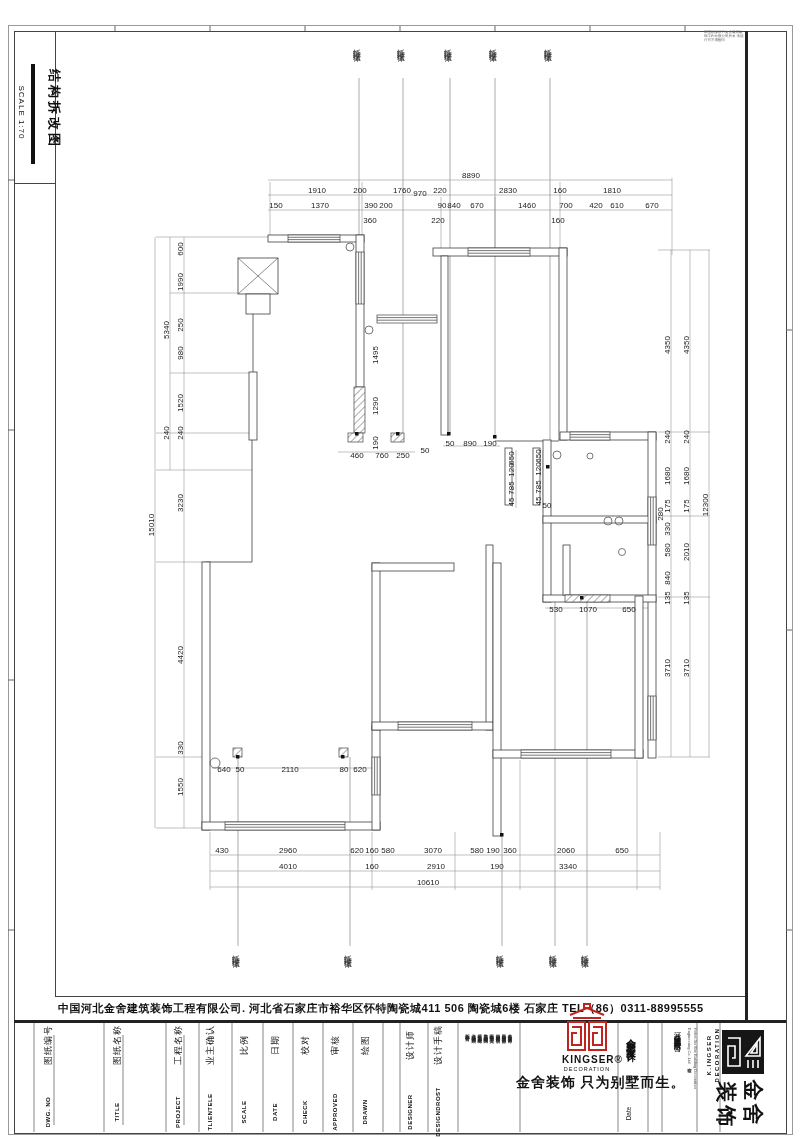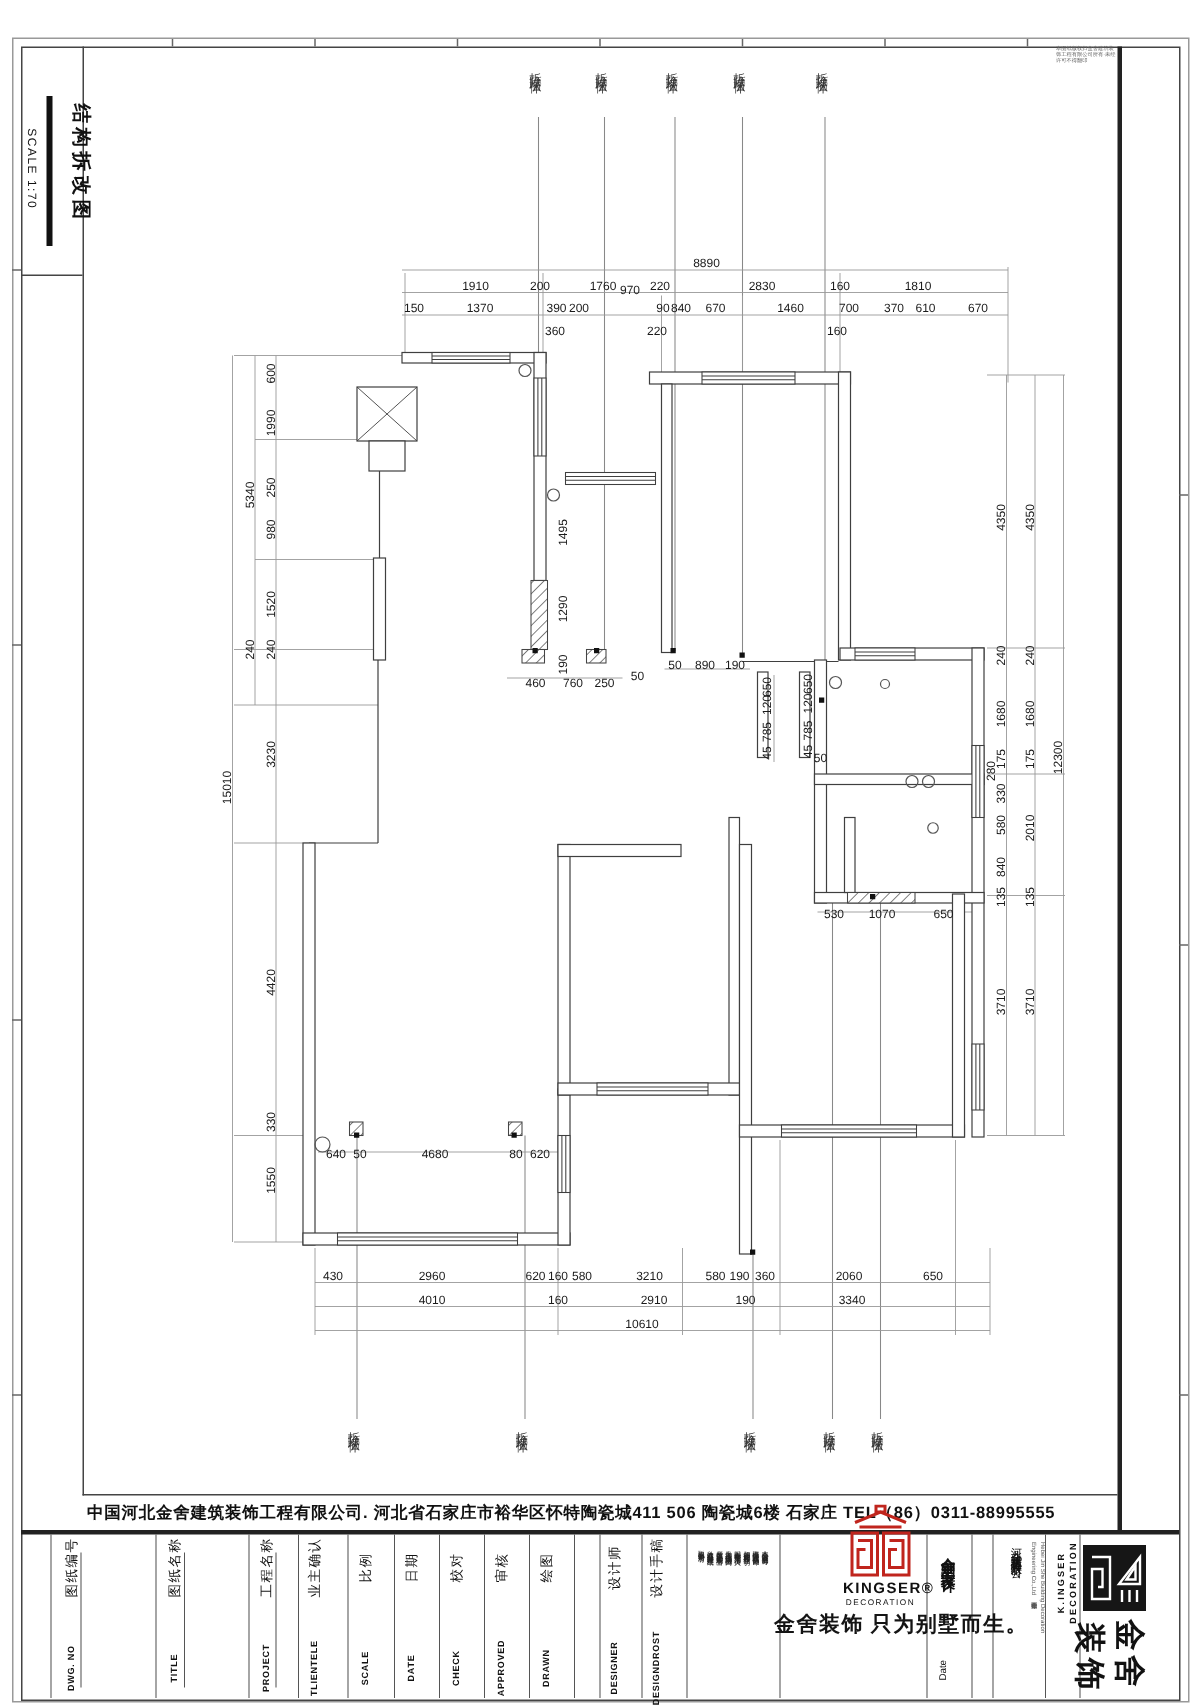--- a/index.html
+++ b/index.html
@@ -298,21 +298,21 @@
       <div class="dim" style="left: 276px; top: 206px;">150</div>
       <div class="dim" style="left: 320px; top: 206px;">1370</div>
       <div class="dim" style="left: 371px; top: 206px;">390</div>
       <div class="dim" style="left: 386px; top: 206px;">200</div>
       <div class="dim" style="left: 420px; top: 194px;">970</div>
       <div class="dim" style="left: 442px; top: 206px;">90</div>
       <div class="dim" style="left: 454px; top: 206px;">840</div>
       <div class="dim" style="left: 477px; top: 206px;">670</div>
       <div class="dim" style="left: 527px; top: 206px;">1460</div>
       <div class="dim" style="left: 566px; top: 206px;">700</div>
-      <div class="dim" style="left: 596px; top: 206px;">370</div>
+      <div class="dim" style="left: 596px; top: 206px;">420</div>
       <div class="dim" style="left: 617px; top: 206px;">610</div>
       <div class="dim" style="left: 652px; top: 206px;">670</div>
       <div class="dim" style="left: 370px; top: 221px;">360</div>
       <div class="dim" style="left: 438px; top: 221px;">220</div>
       <div class="dim" style="left: 558px; top: 221px;">160</div>
       <div class="dim r" style="left: 152px; top: 525px;">15010</div>
       <div class="dim r" style="left: 167px; top: 330px;">5340</div>
       <div class="dim r" style="left: 181px; top: 249px;">600</div>
       <div class="dim r" style="left: 181px; top: 282px;">1990</div>
       <div class="dim r" style="left: 181px; top: 325px;">250</div>
@@ -340,21 +340,21 @@
       <div class="dim r" style="left: 687px; top: 552px;">2010</div>
       <div class="dim r" style="left: 668px; top: 598px;">135</div>
       <div class="dim r" style="left: 687px; top: 598px;">135</div>
       <div class="dim r" style="left: 668px; top: 668px;">3710</div>
       <div class="dim r" style="left: 687px; top: 668px;">3710</div>
       <div class="dim" style="left: 222px; top: 851px;">430</div>
       <div class="dim" style="left: 288px; top: 851px;">2960</div>
       <div class="dim" style="left: 357px; top: 851px;">620</div>
       <div class="dim" style="left: 372px; top: 851px;">160</div>
       <div class="dim" style="left: 388px; top: 851px;">580</div>
-      <div class="dim" style="left: 433px; top: 851px;">3210</div>
+      <div class="dim" style="left: 433px; top: 851px;">3070</div>
       <div class="dim" style="left: 477px; top: 851px;">580</div>
       <div class="dim" style="left: 493px; top: 851px;">190</div>
       <div class="dim" style="left: 510px; top: 851px;">360</div>
       <div class="dim" style="left: 566px; top: 851px;">2060</div>
       <div class="dim" style="left: 622px; top: 851px;">650</div>
       <div class="dim" style="left: 288px; top: 867px;">4010</div>
       <div class="dim" style="left: 372px; top: 867px;">160</div>
       <div class="dim" style="left: 436px; top: 867px;">2910</div>
       <div class="dim" style="left: 497px; top: 867px;">190</div>
       <div class="dim" style="left: 568px; top: 867px;">3340</div>
@@ -376,21 +376,21 @@
       <div class="dim r" style="left: 539px; top: 469px;">120</div>
       <div class="dim r" style="left: 539px; top: 487px;">785</div>
       <div class="dim r" style="left: 539px; top: 501px;">45</div>
       <div class="dim" style="left: 425px; top: 451px;">50</div>
       <div class="dim" style="left: 547px; top: 506px;">50</div>
       <div class="dim" style="left: 556px; top: 610px;">530</div>
       <div class="dim" style="left: 588px; top: 610px; text-align: center;">1070</div>
       <div class="dim" style="left: 629px; top: 610px;">650</div>
       <div class="dim" style="left: 224px; top: 770px;">640</div>
       <div class="dim" style="left: 240px; top: 770px;">50</div>
-      <div class="dim" style="left: 290px; top: 770px;">4680</div>
+      <div class="dim" style="left: 290px; top: 770px;">2110</div>
       <div class="dim" style="left: 344px; top: 770px;">80</div>
       <div class="dim" style="left: 360px; top: 770px;">620</div>
     </div>
 
   <div id="label-layer" class="abs" style="left:0;top:0;width:800px;height:1138px;">
       <div class="vlabel" style="left: 356px; top: 42px;">拆除墙体</div>
       <div class="vlabel" style="left: 400px; top: 42px;">拆除墙体</div>
       <div class="vlabel" style="left: 447px; top: 42px;">拆除墙体</div>
       <div class="vlabel" style="left: 492px; top: 42px;">拆除墙体</div>
       <div class="vlabel" style="left: 547px; top: 42px;">拆除墙体</div>

